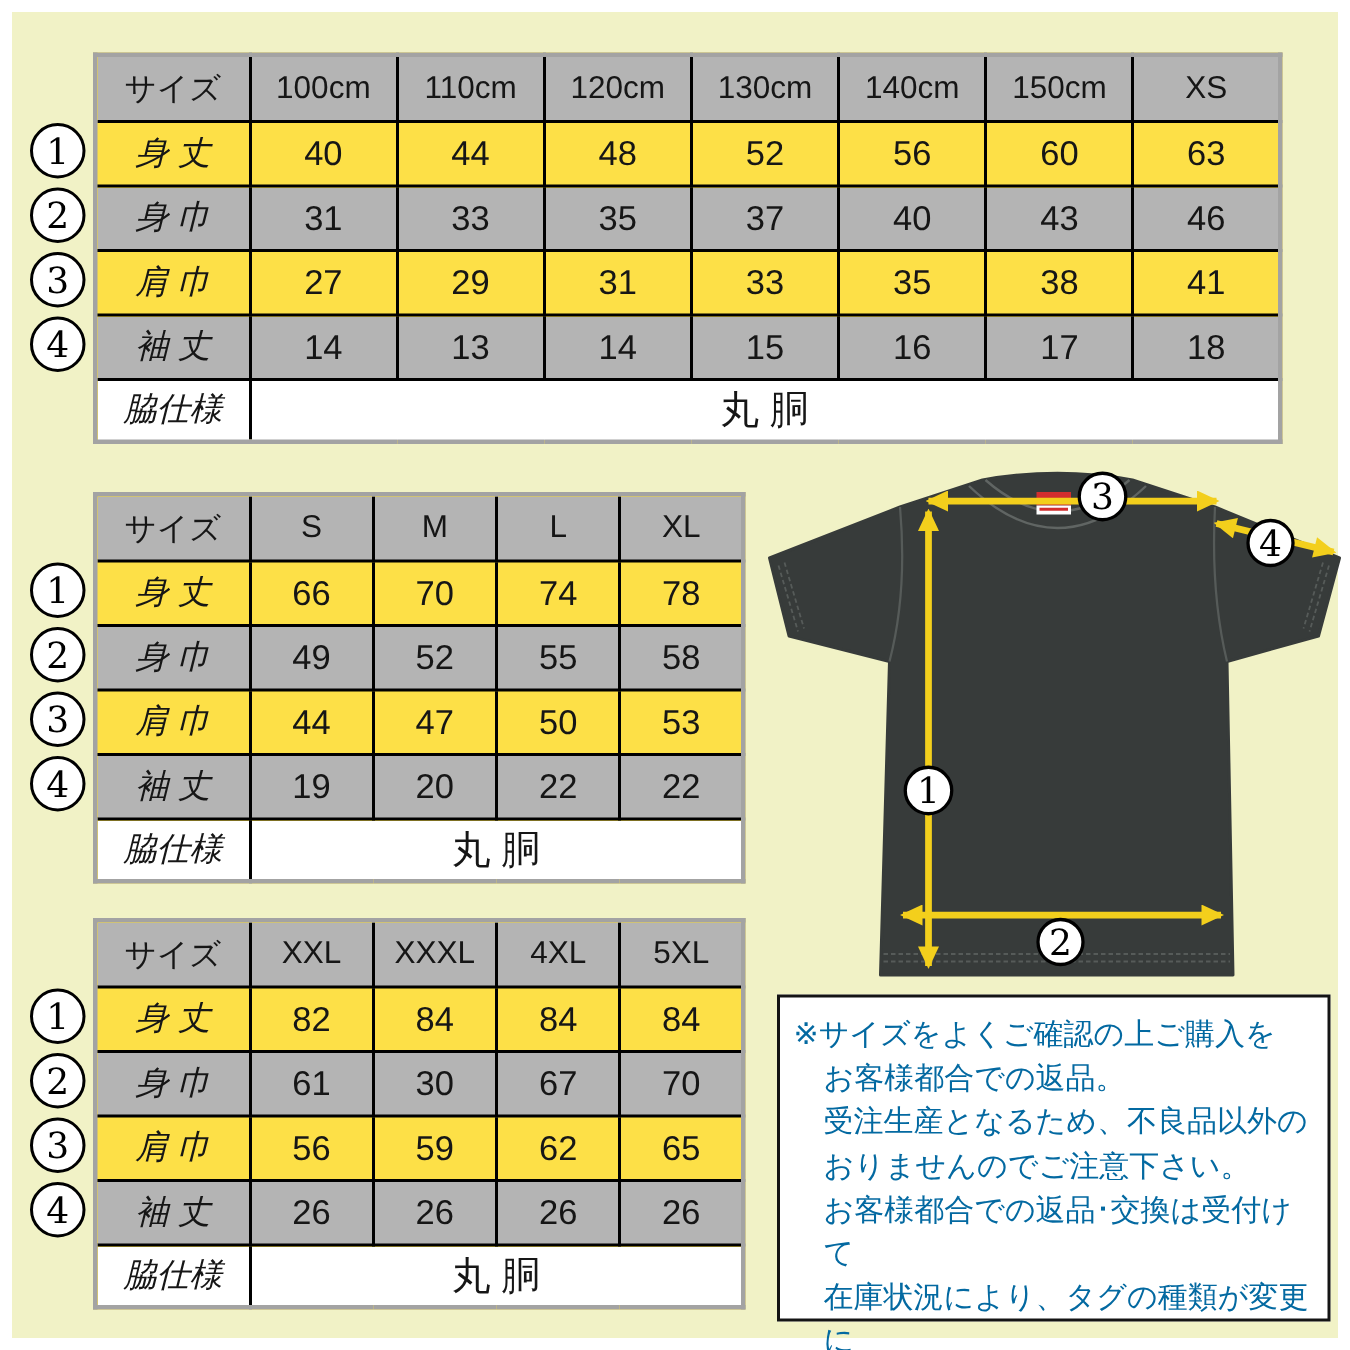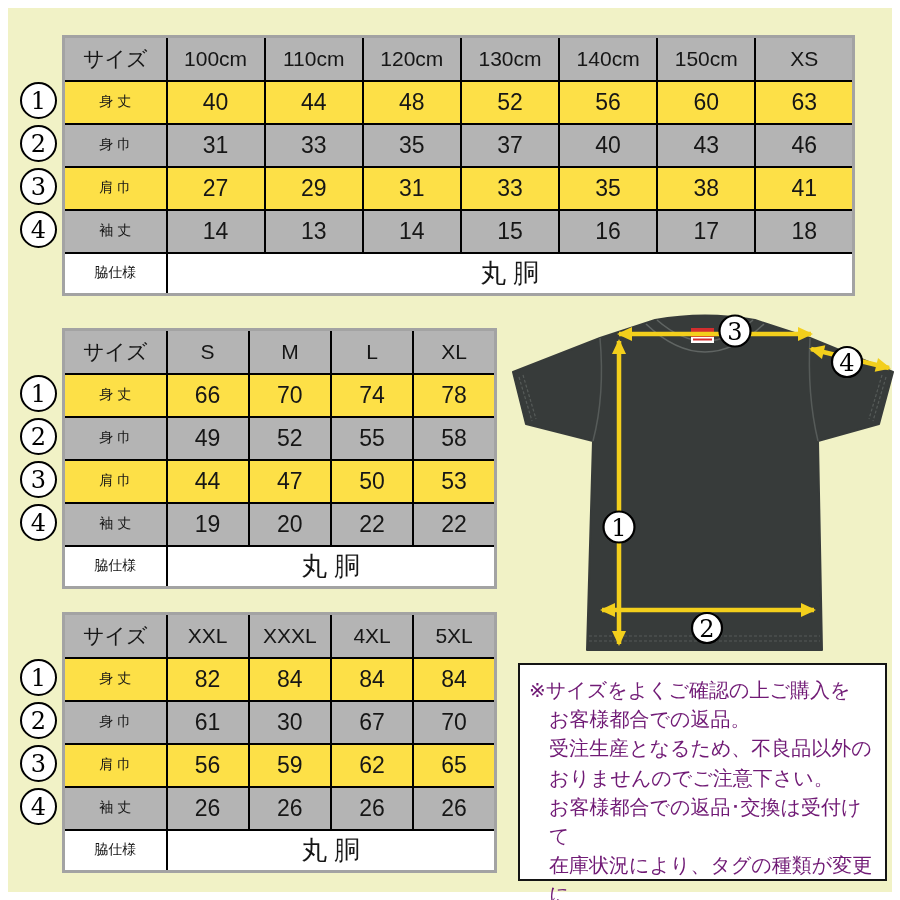--- a/index.html
+++ b/index.html
@@ -14,29 +14,29 @@
         font-family:"DejaVu Serif","Liberation Serif",serif;font-size:24px;color:#000;line-height:1;}
   .size-table{position:absolute;left:42px;top:0;border-collapse:collapse;table-layout:fixed;
         background:#fde047;border:3px solid #a3a3a3;}
   .size-table th,.size-table td{border:2px solid #000;text-align:center;vertical-align:middle;
         padding:0;overflow:hidden;white-space:nowrap;}
   .size-table thead th{background:#b4b4b4;font-weight:normal;font-size:21px;}
   .size-table thead tr{height:44px;}
   .size-table tbody tr{height:43px;}
   .size-table tfoot tr{height:42px;}
   .size-table tbody td{font-size:23px;}
-  .size-table td.label{font-size:14px;}
+  .size-table td.label{font-size:22px;font-style:italic;}
   .size-table tr.gray td{background:#b4b4b4;}
   .size-table tfoot td{font-size:26px;background:#fff;}
 
   .tshirt-svg{position:absolute;left:505px;top:310px;}
 
   .note-box{position:absolute;left:518px;top:663px;width:369px;height:218px;background:#ffffff;
         border:2px solid #141414;box-sizing:border-box;padding:11px 6px 0 9px;}
-  .note-line{margin:0;font-size:20px;line-height:29.2px;color:#701a75;letter-spacing:0;}
+  .note-line{margin:0;font-size:20px;line-height:29.2px;color:#0369a1;letter-spacing:0;}
   .note-line.indent{padding-left:20px;}
 </style>
 </head>
 <body>
 
 <div class="page">
   <div class="canvas"></div>
 
   <section class="table-block" id="table-block-0" style="left:20px;top:35px;width:835px;height:258px;">
       <div class="markers">

